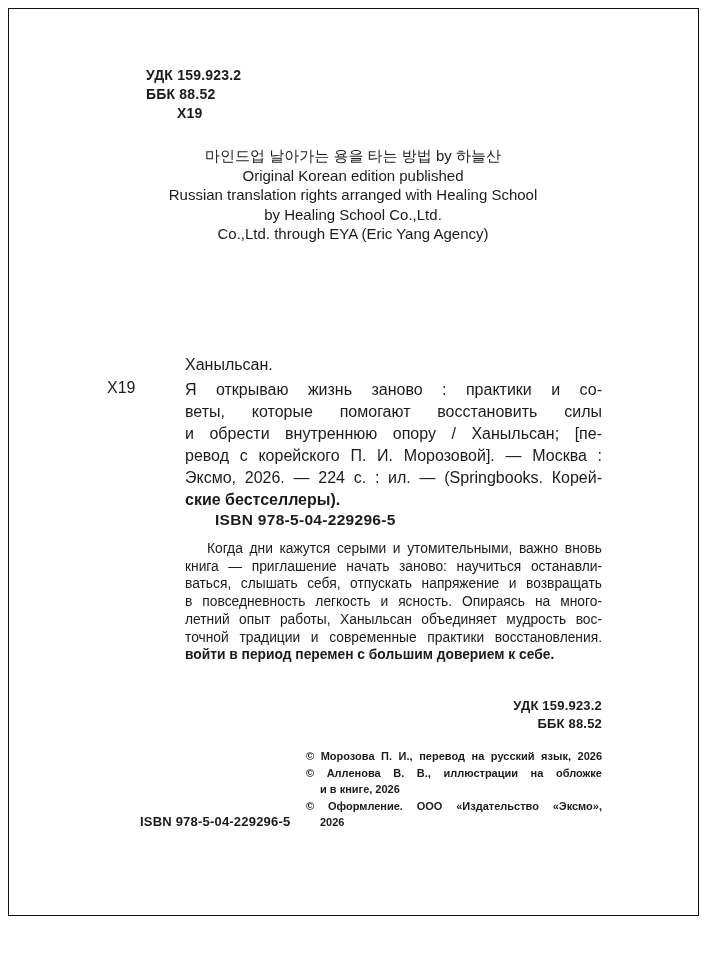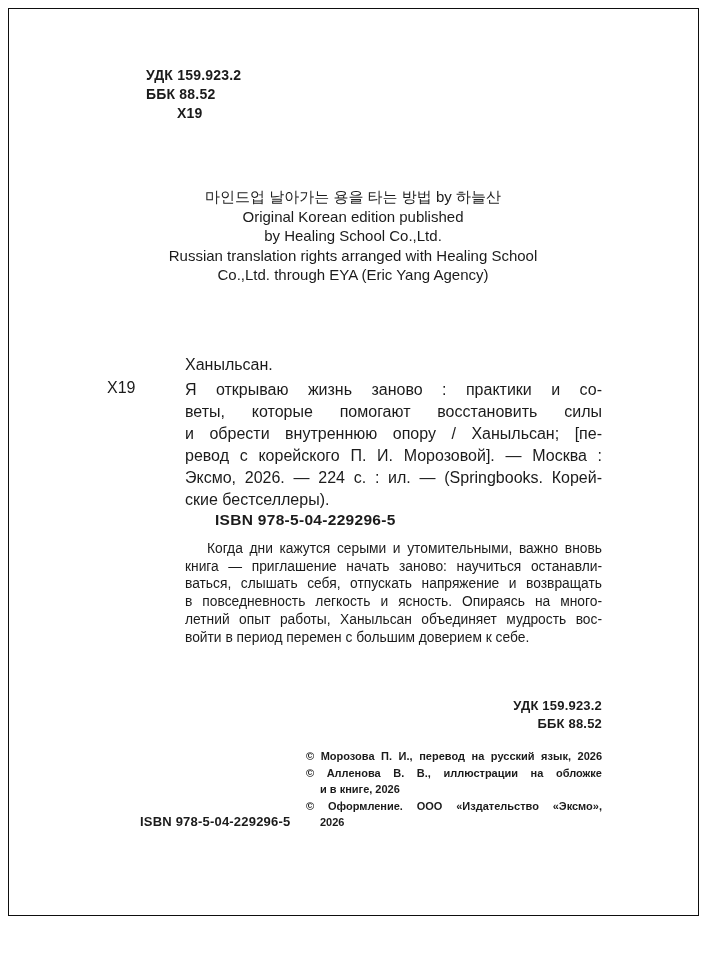--- a/index.html
+++ b/index.html
@@ -12,32 +12,32 @@
     overflow:hidden;
   }
   .frame{
     position:absolute;
     left:8px;top:8px;right:7px;bottom:6px;
     border:1.5px solid #0e0e0e;
     pointer-events:none;
   }
   .abs{position:absolute;}
   .jl{text-align:justify;text-align-last:justify;}
-  .left{text-align:center;text-align-last:left;}
+  .left{text-align:center;text-align-last:left;font-weight:bold;}
 
   .catalog-top{
     left:146px;top:66px;width:160px;
     font-size:14px;font-weight:bold;line-height:19px;
     letter-spacing:.2px;
   }
   .catalog-top .indent{padding-left:31px;}
 
   .rights{
     left:103px;top:146px;width:500px;
-    font-size:15px;line-height:19.5px;text-align:center;margin-top:41px;
+    font-size:15px;line-height:19.5px;text-align:center;
   }
 
   .bib-author{
     left:185px;top:356px;font-size:16px;font-weight:normal;
   }
   .bib-code{
     left:107px;top:379px;font-size:16px;
   }
   .bib{
     left:185px;top:379px;width:417px;
@@ -74,22 +74,22 @@
 
   <div class="abs catalog-top">
     <div>УДК 159.923.2</div>
     <div>ББК 88.52</div>
     <div class="indent">Х19</div>
   </div>
 
   <div class="abs rights">
     <div>마인드업 날아가는 용을 타는 방법 by 하늘산</div>
     <div>Original Korean edition published</div>
+    <div>Russian translation rights arranged with Healing School</div>
     <div>by Healing School Co.,Ltd.</div>
-    <div>Russian translation rights arranged with Healing School</div>
     <div>Co.,Ltd. through EYA (Eric Yang Agency)</div>
   </div>
 
   <div class="abs bib-author">Ханыльсан.</div>
   <div class="abs bib-code">Х19</div>
 
   <div class="abs bib">
     <div class="jl">Я открываю жизнь заново : практики и со-</div>
     <div class="jl">веты, которые помогают восстановить силы</div>
     <div class="jl">и обрести внутреннюю опору / Ханыльсан; [пе-</div>
@@ -99,20 +99,21 @@
   </div>
 
   <div class="abs isbn-mid">ISBN 978-5-04-229296-5</div>
 
   <div class="abs annotation">
     <div class="jl first">Когда дни кажутся серыми и утомительными, важно вновь</div>
     <div class="jl">книга — приглашение начать заново: научиться останавли-</div>
     <div class="jl">ваться, слышать себя, отпускать напряжение и возвращать</div>
     <div class="jl">в повседневность легкость и ясность. Опираясь на много-</div>
     <div class="jl">летний опыт работы, Ханыльсан объединяет мудрость вос-</div>
+    <div class="jl">точной традиции и современные практики восстановления.</div>
     <div class="left">войти в период перемен с большим доверием к себе.</div>
   </div>
 
   <div class="abs catalog-bottom">
     <div>УДК 159.923.2</div>
     <div>ББК 88.52</div>
   </div>
 
   <div class="abs credits">
     <div class="jl">© Морозова П. И., перевод на русский язык, 2026</div>

